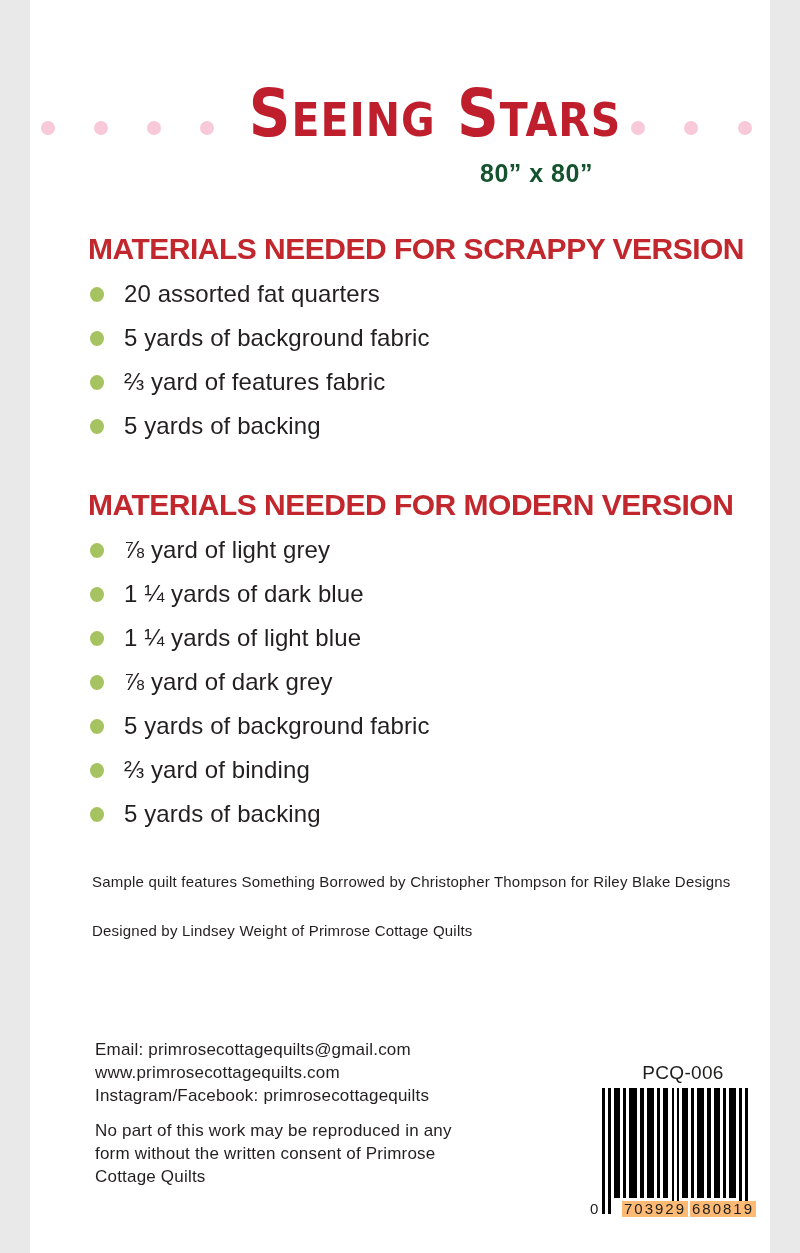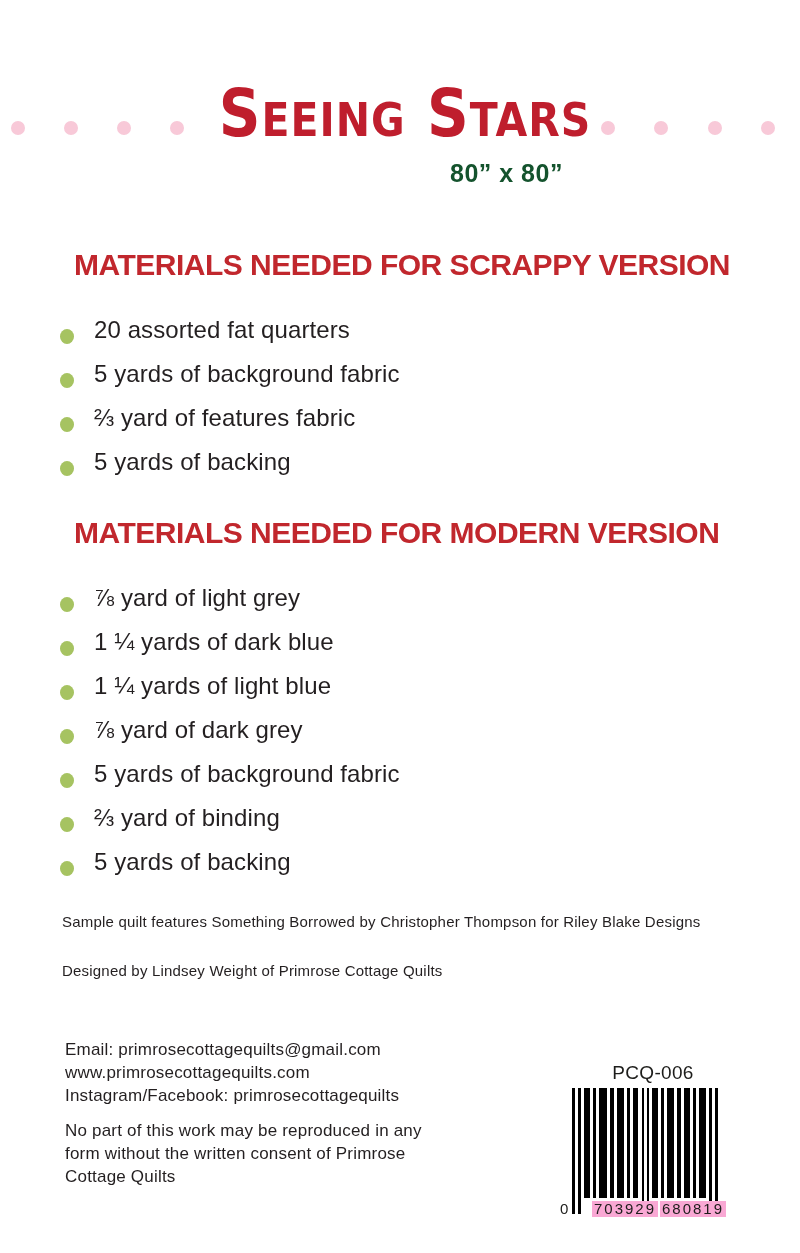--- a/index.html
+++ b/index.html
@@ -1,18 +1,18 @@
 <!DOCTYPE html>
 <html><head>
 <meta charset="utf-8">
 <style>
   html,body{margin:0;padding:0;background:#e9e9e9;}
   .page{
     position:relative;
-    width:800px;height:1253px;
+    width:740px;height:1253px;
     margin:0 auto;
     background:#ffffff;
     font-family:"Liberation Sans", sans-serif;
     color:#231f20;
     overflow:hidden;
   }
   
   .dot-row{position:absolute;top:121px;display:flex;justify-content:space-between;}
   .dot-row.left{left:11px;width:173px;}
   .dot-row.right{left:601px;width:174px;}
@@ -31,29 +31,29 @@
     white-space:nowrap;
   }
   .size-label{
     position:absolute;left:450px;top:159px;
     font-size:25px;font-weight:bold;color:#14532d;
     letter-spacing:0.5px;
   }
   
   .content{position:absolute;left:58px;top:230px;width:700px;}
   .section-heading{
-    margin:16px;
+    margin:0;
     font-size:30px;
     font-weight:bold;
     letter-spacing:-0.5px;
     color:#c1272d;
     line-height:38px;
   }
   .mat-list{margin:4px 0 0 0;}
-  .mat-item{display:flex;align-items:flex-end;height:44px;}
+  .mat-item{display:flex;align-items:center;height:44px;}
   .bullet{
     flex:0 0 auto;
     width:14px;height:15px;border-radius:50%;
     background:#a6c361;
     margin:0 20px 0 2px;
   }
   .mat-text{font-size:24px;letter-spacing:0.1px;}
   .section + .section{margin-top:38px;}
   
   .note{
@@ -73,21 +73,21 @@
   
   .barcode{position:absolute;left:558px;top:1046px;width:176px;}
   .barcode-label{
     text-align:center;font-size:19px;letter-spacing:0.3px;
     margin:16px 0 4px 14px;color:#1d1d1b;
   }
   .barcode-bars{position:relative;width:176px;height:130px;}
   .barcode-digits{
     position:absolute;bottom:1px;
     font-size:15px;letter-spacing:2px;color:#1d1d1b;
-    background:#f9a8d4;padding:0 2px;line-height:16px;
+    background:#fdba74;padding:0 2px;line-height:16px;
   }
   .digit-left{left:0;background:transparent;}
   .digit-g1{left:34px;}
   .digit-g2{left:102px;}
 </style>
 </head>
 <body>
 
 <div class="page">
 

